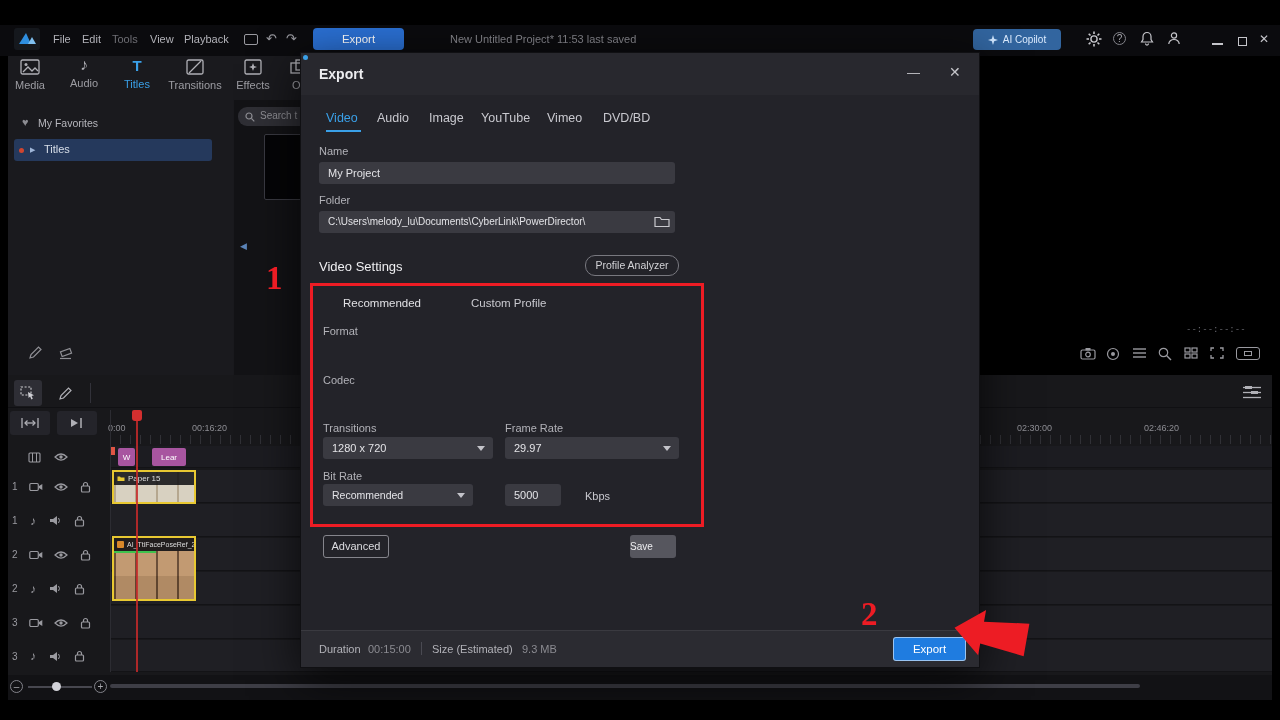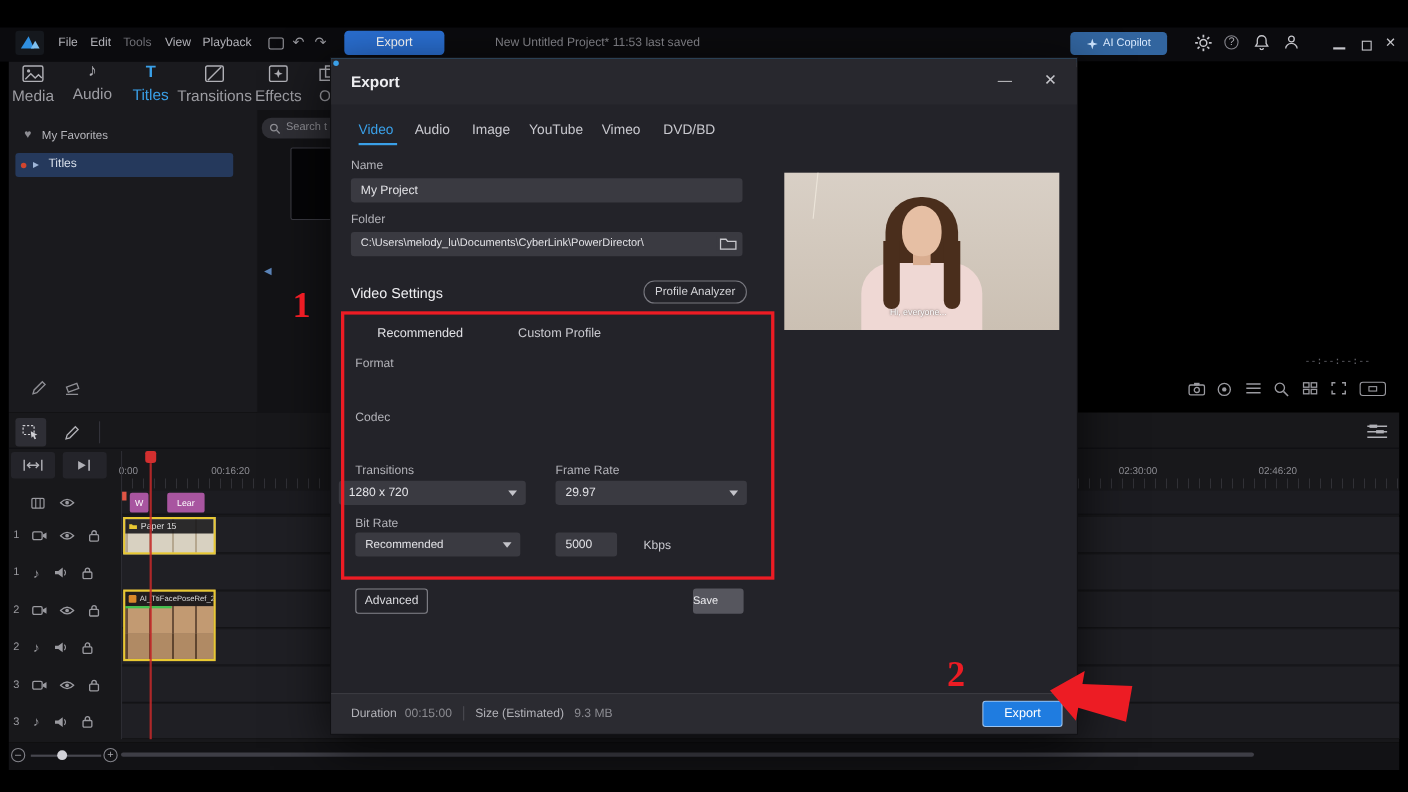--- a/index.html
+++ b/index.html
@@ -3,21 +3,21 @@
 <meta charset="utf-8">
 <style>
   *{margin:0;padding:0;box-sizing:border-box}
   html,body{width:1280px;height:720px;background:#000;overflow:hidden;font-family:"Liberation Sans",sans-serif}
   #app{position:relative;width:1280px;height:720px;background:#000}
   .a{position:absolute}
   svg{display:block}
   .menu{font-size:11px;color:#b2b2b8}
   .btn-blue{background:#2a6fd2;border-radius:4px;color:#fff;font-size:11.5px;display:flex;align-items:center;justify-content:center}
   .room{display:flex;flex-direction:column;align-items:center;gap:4px;width:54px}
-  .room-lbl{font-size:14px;color:#9d9da3}
+  .room-lbl{font-size:11px;color:#9d9da3}
   .lbl{font-size:11px;color:#b2b2b8}
   .input,.dd{background:#3a3a41;border-radius:3px;height:22px;line-height:22px;color:#e3e3e7;font-size:11px;padding:0 9px;position:absolute;white-space:nowrap;overflow:hidden}
   .chev{position:absolute;right:8px;top:9px;width:0;height:0;border:4px solid transparent;border-top:5px solid #c3c3c9}
   .tab{position:absolute;font-size:12.5px;color:#c9c9cf}
   .row-slab{position:absolute;left:110px;width:1162px;background:#1f1f24;border-bottom:1px solid #131316}
   .thr{position:absolute;left:0;width:110px;display:flex;align-items:center}
   .tnum{font-size:10px;color:#9a9aa0;width:12px;margin-left:12px}
   .note{font-size:12px;color:#9a9aa0;line-height:1}
   .clip-label{position:absolute;left:0;top:0;right:0;height:13px;background:rgba(18,18,22,.88);display:flex;align-items:center;gap:3px;padding:0 3px;font-size:8px;color:#ddd;white-space:nowrap;overflow:hidden;z-index:2}
   .annot{color:#ed1c24;font-family:"Liberation Serif",serif;font-weight:bold;font-size:33px;z-index:100;position:absolute;line-height:1}
@@ -479,21 +479,21 @@
     <span style="position:absolute;left:42px;top:244px;font-size:11.5px;color:#e0e0e4">Recommended</span>
     <div class="radio" style="left:150px;top:243px;border:2px solid #97979d"></div>
     <span style="position:absolute;left:170px;top:244px;font-size:11.5px;color:#c9c9cf">Custom Profile</span>
 
     <span class="lbl" style="position:absolute;left:22px;top:272px">Format</span>
 
     <span class="lbl" style="position:absolute;left:22px;top:321px">Codec</span>
 
     <span class="lbl" style="position:absolute;left:22px;top:369px">Transitions</span>
     <span class="lbl" style="position:absolute;left:204px;top:369px">Frame Rate</span>
-    <div class="dd" style="left:7px;top:384px;width:170px">
+    <div class="dd" style="left:22px;top:384px;width:170px">
       <span>1280 x 720</span>
       <i class="chev"></i>
     </div>
     <div class="dd" style="left:204px;top:384px;width:174px">
       <span>29.97</span>
       <i class="chev"></i>
     </div>
 
     <span class="lbl" style="position:absolute;left:22px;top:417px">Bit Rate</span>
     <div class="dd" style="left:22px;top:431px;width:150px;font-size:10.5px">
@@ -503,30 +503,20 @@
     <div class="input" style="left:204px;top:431px;width:56px"><span>5000</span></div>
     <span style="position:absolute;left:284px;top:437px;font-size:11px;color:#c9c9cf">Kbps</span>
 
     <div style="position:absolute;left:22px;top:482px;width:66px;height:23px;border:1px solid #85858c;border-radius:3px;text-align:center;line-height:21px;font-size:11px;color:#dcdce0">
       <span>Advanced</span>
     </div>
     <div style="position:absolute;left:329px;top:482px;width:46px;height:23px;background:#56565e;border-radius:3px;line-height:23px;font-size:10px;color:#ededf0">
       <span>Save</span>
     </div>
 
-    <div style="position:absolute;left:412px;top:104px;width:250px;height:143px;overflow:hidden;background:linear-gradient(180deg,#d9d0c6,#cbc0b3)">
-      <div style="position:absolute;left:28px;top:-2px;width:1px;height:44px;background:#ece5da;transform:rotate(6deg)"></div>
-      <div style="position:absolute;left:92px;top:22px;width:66px;height:112px;background:#4a2e1c;border-radius:32px 32px 18px 18px"></div>
-      <div style="position:absolute;left:70px;top:82px;width:110px;height:61px;background:#efd8d4;border-radius:28px 28px 0 0"></div>
-      <div style="position:absolute;left:90px;top:62px;width:15px;height:62px;background:#4a2e1c;border-radius:0 0 8px 8px"></div>
-      <div style="position:absolute;left:145px;top:62px;width:15px;height:62px;background:#4a2e1c;border-radius:0 0 8px 8px"></div>
-      <div style="position:absolute;left:117px;top:68px;width:16px;height:16px;background:#d9ad90"></div>
-      <div style="position:absolute;left:107px;top:30px;width:36px;height:46px;background:#e6bfa4;border-radius:50% 50% 46% 46%"></div>
-      <span style="position:absolute;left:96px;top:122px;font-size:8px;color:#fff;text-shadow:0 0 2px rgba(0,0,0,.8)">Hi, everyone...</span>
-    </div>
 
     <div style="position:absolute;left:0;top:577px;width:678px;height:37px;background:#2b2b31;border-top:1px solid #3a3a40"></div>
     <span style="position:absolute;left:18px;top:590px;font-size:11px;color:#b2b2b8">Duration</span>
     <span style="position:absolute;left:67px;top:590px;font-size:11px;color:#8b8b91">00:15:00</span>
     <div style="position:absolute;left:120px;top:589px;width:1px;height:13px;background:#4a4a52"></div>
     <span style="position:absolute;left:131px;top:590px;font-size:11px;color:#b2b2b8">Size (Estimated)</span>
     <span style="position:absolute;left:221px;top:590px;font-size:11px;color:#8b8b91">9.3 MB</span>
     <div style="position:absolute;left:592px;top:584px;width:73px;height:24px;background:#1f7ce0;border:1px solid rgba(255,255,255,.55);border-radius:3px;display:flex;align-items:center;justify-content:center">
       <span style="font-size:11.5px;color:#fff">Export</span>
     </div>

